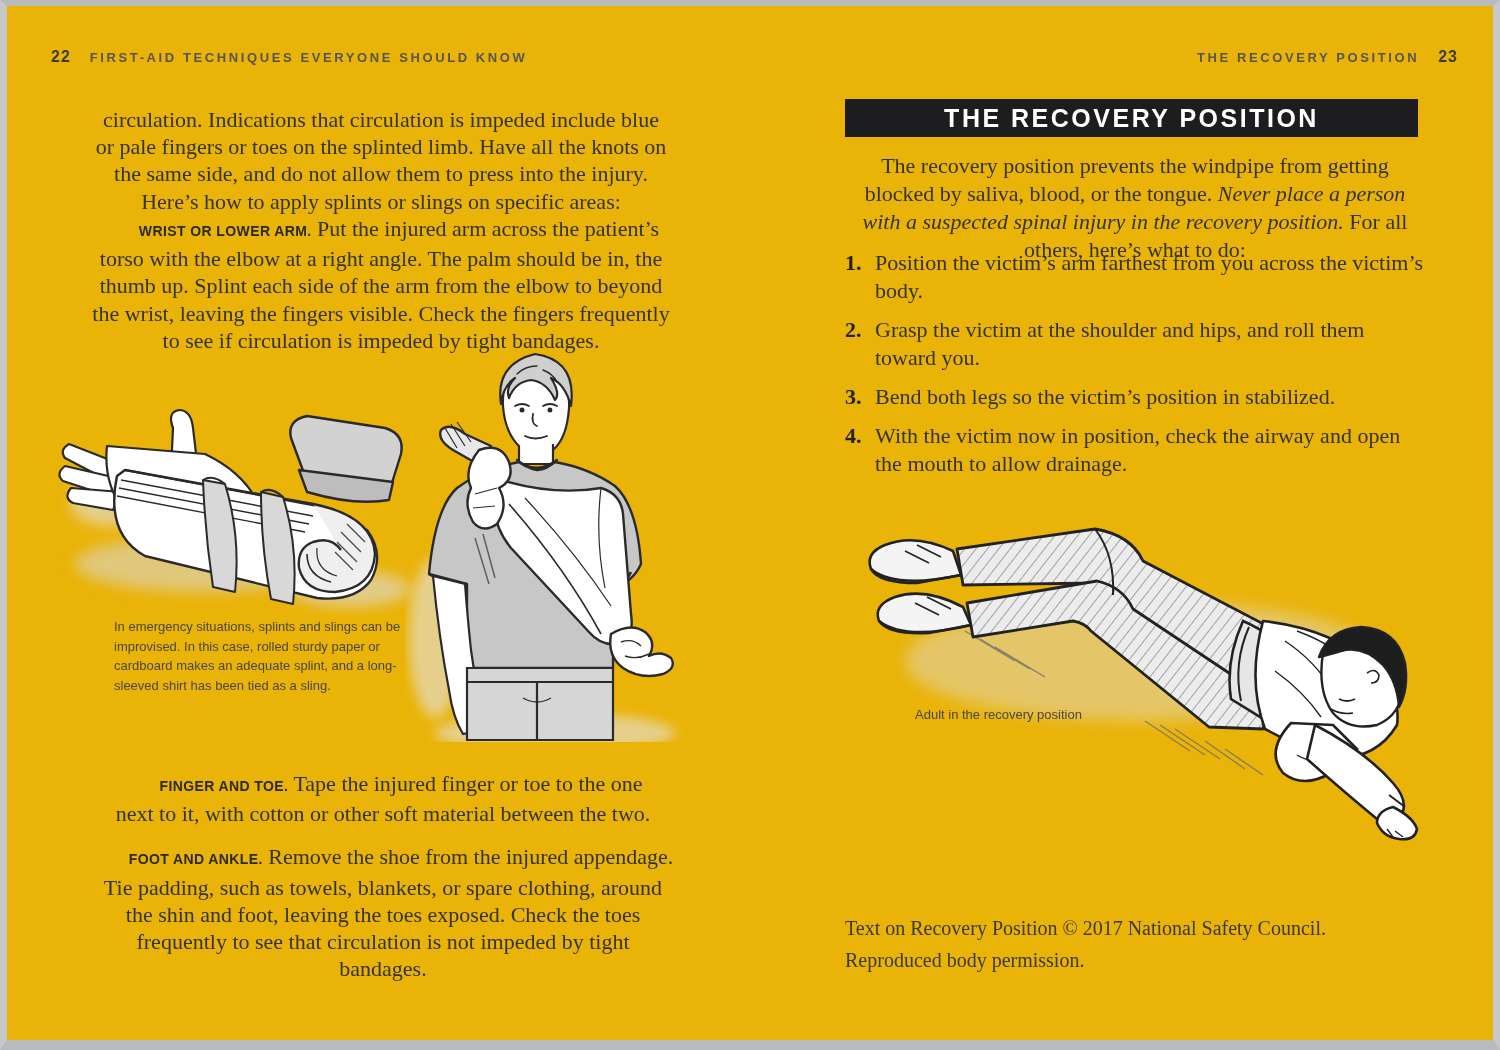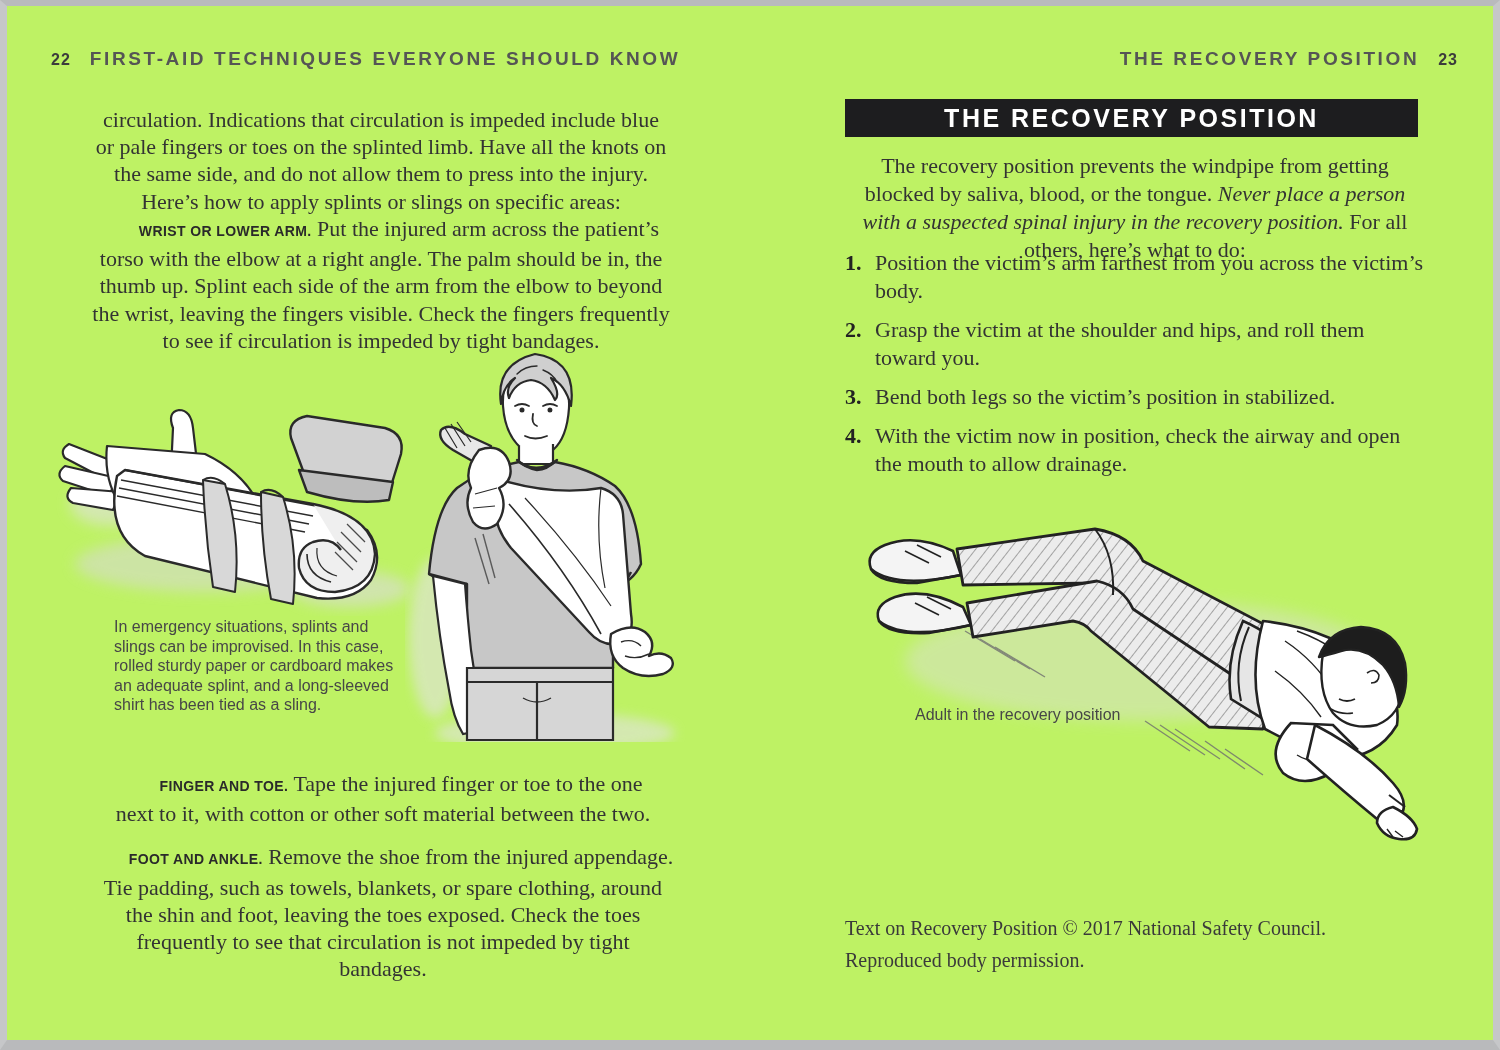--- a/index.html
+++ b/index.html
@@ -1,36 +1,36 @@
 <!DOCTYPE html>
 <html><head>
 <meta charset="utf-8">
 <style>
   html,body{margin:0;padding:0;background:#9e9e9e;}
-  .frame{position:relative;width:1500px;height:1050px;background:#bef264;
+  .frame{position:relative;width:1500px;height:1050px;background:#eab308;
          border-top:6px solid #b9babc;border-left:7px solid #c6c7c9;
          border-right:7px solid #c6c7c9;border-bottom:10px solid #b9babc;
          box-sizing:border-box;overflow:hidden;
          font-family:"Liberation Serif","DejaVu Serif",serif;color:#2e2e2e;}
   .page{position:absolute;top:0;height:1034px;}
   .page.left{left:0;width:743px;}
   .page.right{left:743px;width:750px;}
 
   .runhead-row{position:absolute;display:flex;align-items:baseline;gap:19px;
                font-family:"Liberation Sans","DejaVu Sans",sans-serif;}
   .pgnum{font-size:16px;font-weight:bold;color:#3c3c3c;letter-spacing:1px;}
-  .runhead{font-size:19px;font-weight:bold;color:#555;letter-spacing:2.6px;}
+  .runhead{font-size:13px;font-weight:bold;color:#555;letter-spacing:2.6px;}
 
   .bodytext{position:absolute;font-size:22px;line-height:27.2px;color:#333;
             text-align:center;margin:0;}
   .indent{text-indent:36px;}
   .lead{font-family:"Liberation Sans","DejaVu Sans",sans-serif;font-weight:bold;
         font-size:14px;letter-spacing:0.4px;color:#2a2a2a;}
   .caption{position:absolute;font-family:"Liberation Sans","DejaVu Sans",sans-serif;
-           font-size:16px;line-height:19.6px;color:#474747;margin:0;}
+           font-size:13px;line-height:19.6px;color:#474747;margin:0;}
 
   .banner{position:absolute;background:#1d1d1f;display:flex;align-items:center;
           justify-content:center;}
   .banner span{font-family:"Liberation Sans","DejaVu Sans",sans-serif;
                font-weight:bold;font-size:25px;letter-spacing:2.5px;color:#fff;}
 
   .steps{position:absolute;list-style:none;margin:0;padding:0;}
   .steps li{position:relative;padding-left:30px;font-size:22px;line-height:28px;
             color:#333;margin-bottom:11px;}
   .steps .num{position:absolute;left:0;top:0;font-weight:bold;color:#222;}

